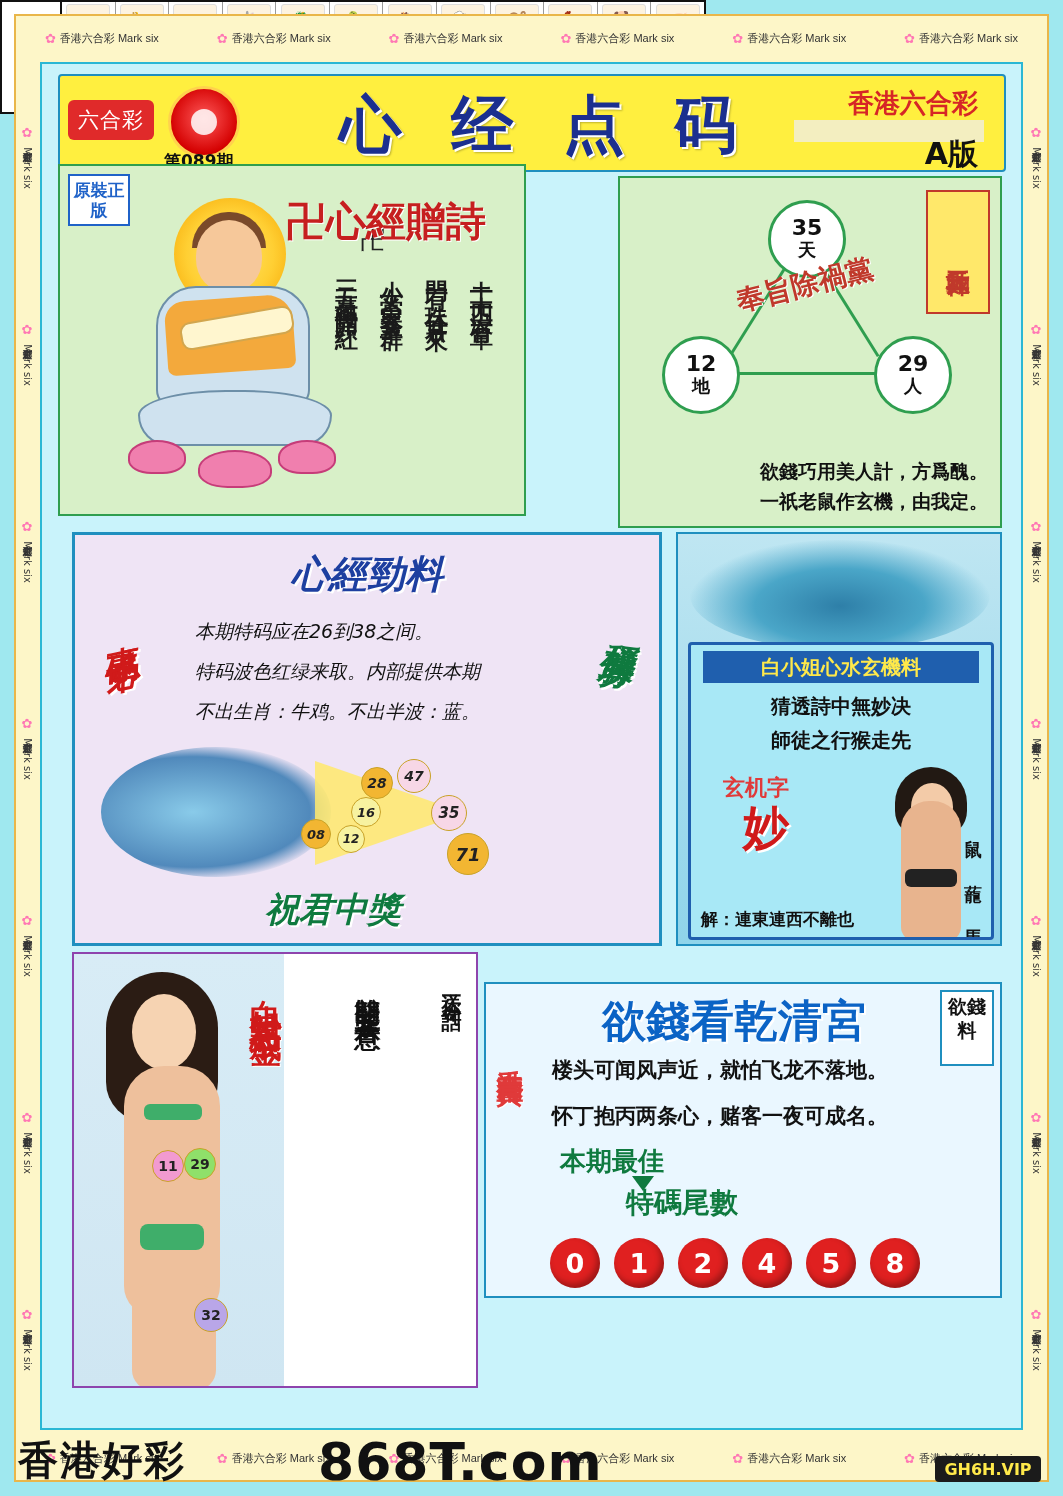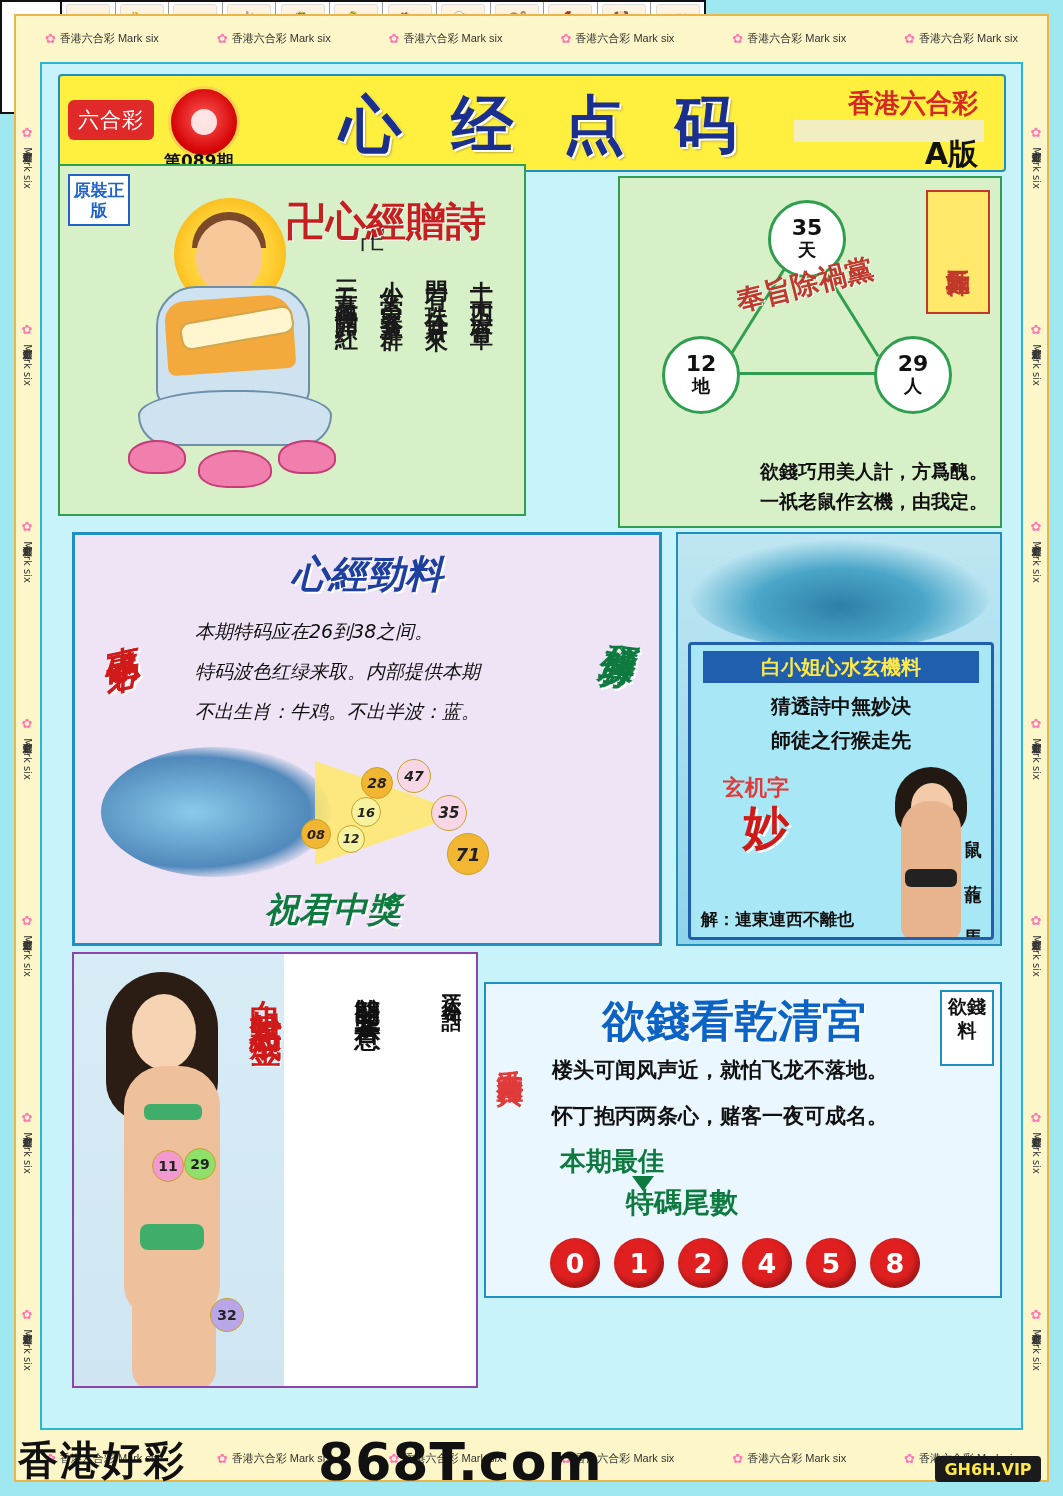--- a/index.html
+++ b/index.html
@@ -590,21 +590,21 @@
       <div class="sw1"></div>
         <div class="sw2"></div>
         <div class="leg2"></div>
     </div>
     <div class="bl-red" style="right:188px;top:20px;">白小姐點石成金</div>
     <div class="bl-black" style="right:90px;top:24px;">雙門雙字八合意</div>
     <div class="bl-black" style="right:10px;top:24px;font-size:20px;">送你一句話：</div>
     <div id="bl-balls">
         <div class="ball" style="left: 78px; top: 196px; width: 30px; height: 30px; background: rgb(242, 154, 208); font-size: 14px;">11</div>
         <div class="ball" style="left: 110px; top: 194px; width: 30px; height: 30px; background: rgb(143, 224, 106); font-size: 14px;">29</div>
-        <div class="ball" style="left: 120px; top: 344px; width: 32px; height: 32px; background: rgb(185, 166, 232); font-size: 14px; margin-left: 16px;">32</div>
+        <div class="ball" style="left: 120px; top: 344px; width: 32px; height: 32px; background: rgb(185, 166, 232); font-size: 14px;">32</div>
       </div>
   </div>
 
   <div class="panel br-panel">
     <div class="br-title">欲錢看乾清宮</div>
     <div class="br-tag">欲錢料</div>
     <div class="hk-vert">香港內幕传真</div>
     <div class="br-line" style="top:72px;">楼头可闻风声近，就怕飞龙不落地。</div>
     <div class="br-line" style="top:118px;">怀丁抱丙两条心，赌客一夜可成名。</div>
     <div class="br-best">本期最佳</div>

